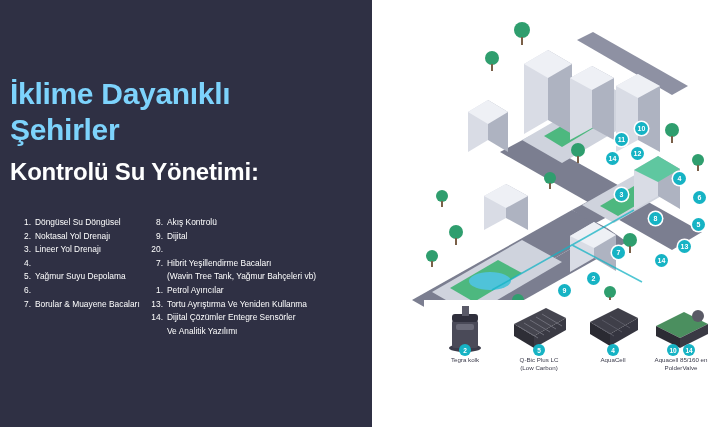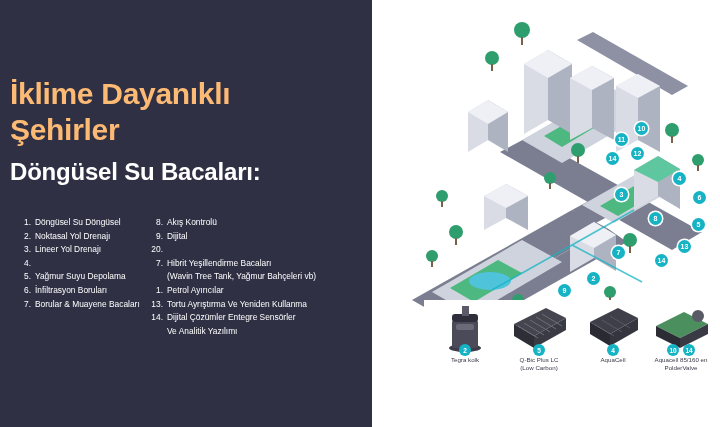--- a/index.html
+++ b/index.html
@@ -11,21 +11,21 @@
   }
   .stage{position:absolute;inset:0;overflow:hidden;}
 
   
   .bg-dark{position:absolute;left:0;top:0;width:430px;height:427px;background:#2f3044;}
   .curve-wrap{position:absolute;left:0;top:0;width:720px;height:427px;}
 
   
   .title{
     position:absolute;left:10px;top:76px;width:360px;
-    color:#fdba74;font-weight:bold;font-size:30px;line-height:36px;
+    color:#7dd3fc;font-weight:bold;font-size:30px;line-height:36px;
     letter-spacing:-0.3px;
   }
   .subtitle{
     position:absolute;left:10px;top:158px;width:380px;
     color:#ffffff;font-weight:bold;font-size:24px;line-height:28px;
     letter-spacing:-0.2px;
   }
 
   
   .legend{position:absolute;color:#ffffff;font-size:8.4px;line-height:13.6px;}
@@ -200,21 +200,21 @@
       <div class="badge" style="left: 655px; top: 254px;">14</div>
       <div class="badge" style="left: 587px; top: 272px;">2</div>
       <div class="badge" style="left: 558px; top: 284px;">9</div>
       <div class="badge" style="left: 524px; top: 300px;">1</div>
     </div>
 
   <div class="title">
     <div>İklime Dayanıklı</div>
     <div>Şehirler</div>
   </div>
-  <div class="subtitle">Döngüsel Su Bacaları:</div>
+  <div class="subtitle">Kontrolü Su Yönetimi:</div>
 
   <div class="legend legend-col1" id="legend-col1">
       <div class="row">
         <span class="num">1.</span>
         <span class="txt">Döngüsel Su Döngüsel</span>
       </div>
       <div class="row">
         <span class="num">2.</span>
         <span class="txt">Noktasal Yol Drenajı</span>
       </div>
@@ -224,21 +224,20 @@
       </div>
       <div class="row">
         <span class="num">4.</span>
       </div>
       <div class="row">
         <span class="num">5.</span>
         <span class="txt">Yağmur Suyu Depolama</span>
       </div>
       <div class="row">
         <span class="num">6.</span>
-        <span class="txt">İnfiltrasyon Boruları</span>
       </div>
       <div class="row">
         <span class="num">7.</span>
         <span class="txt">Borular &amp; Muayene Bacaları</span>
       </div>
     </div>
   <div class="legend legend-col2" id="legend-col2">
       <div class="row">
         <span class="num">8.</span>
         <span class="txt">Akış Kontrolü</span>

